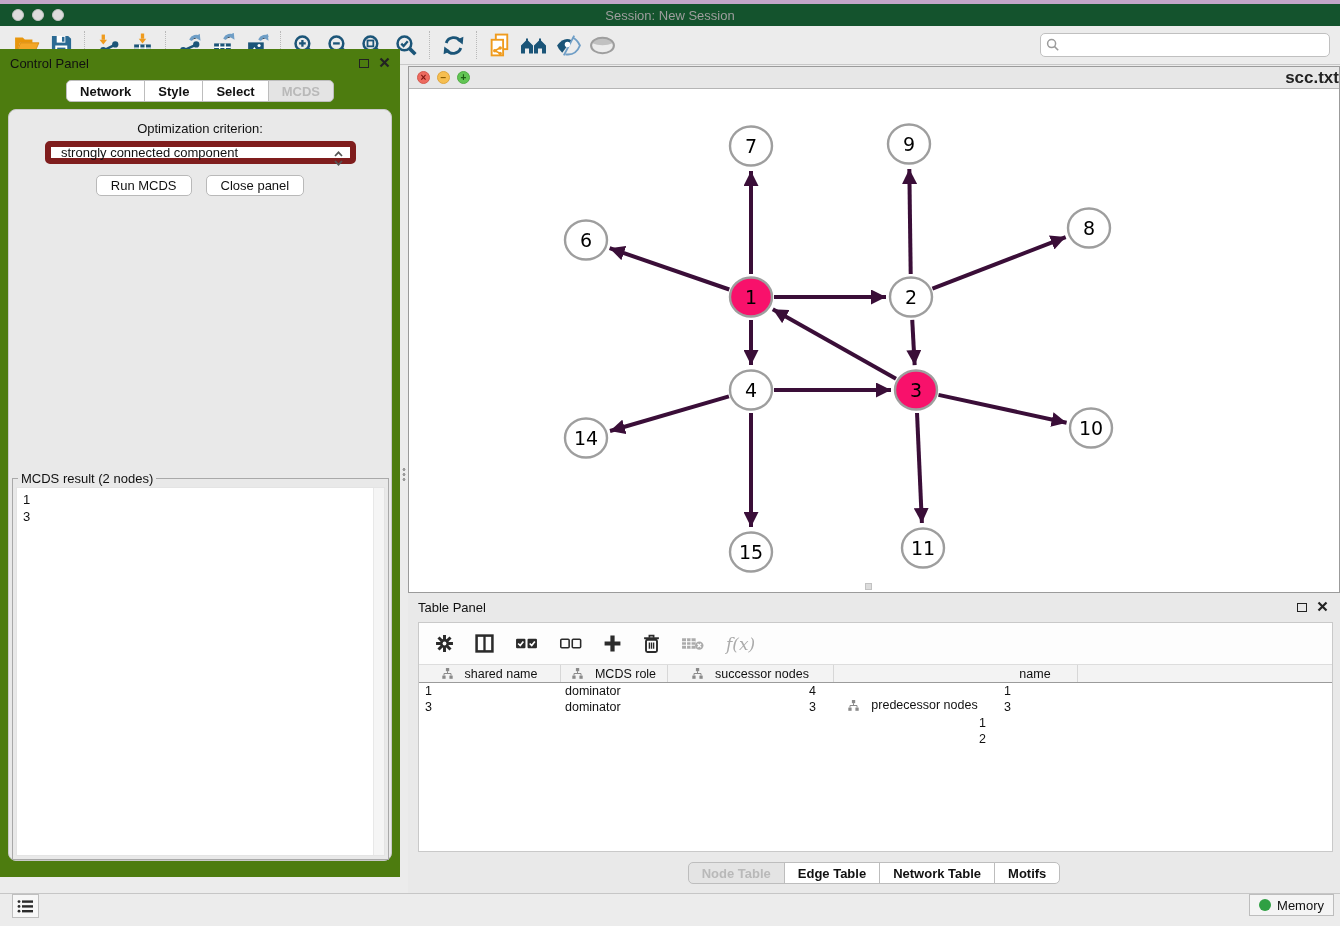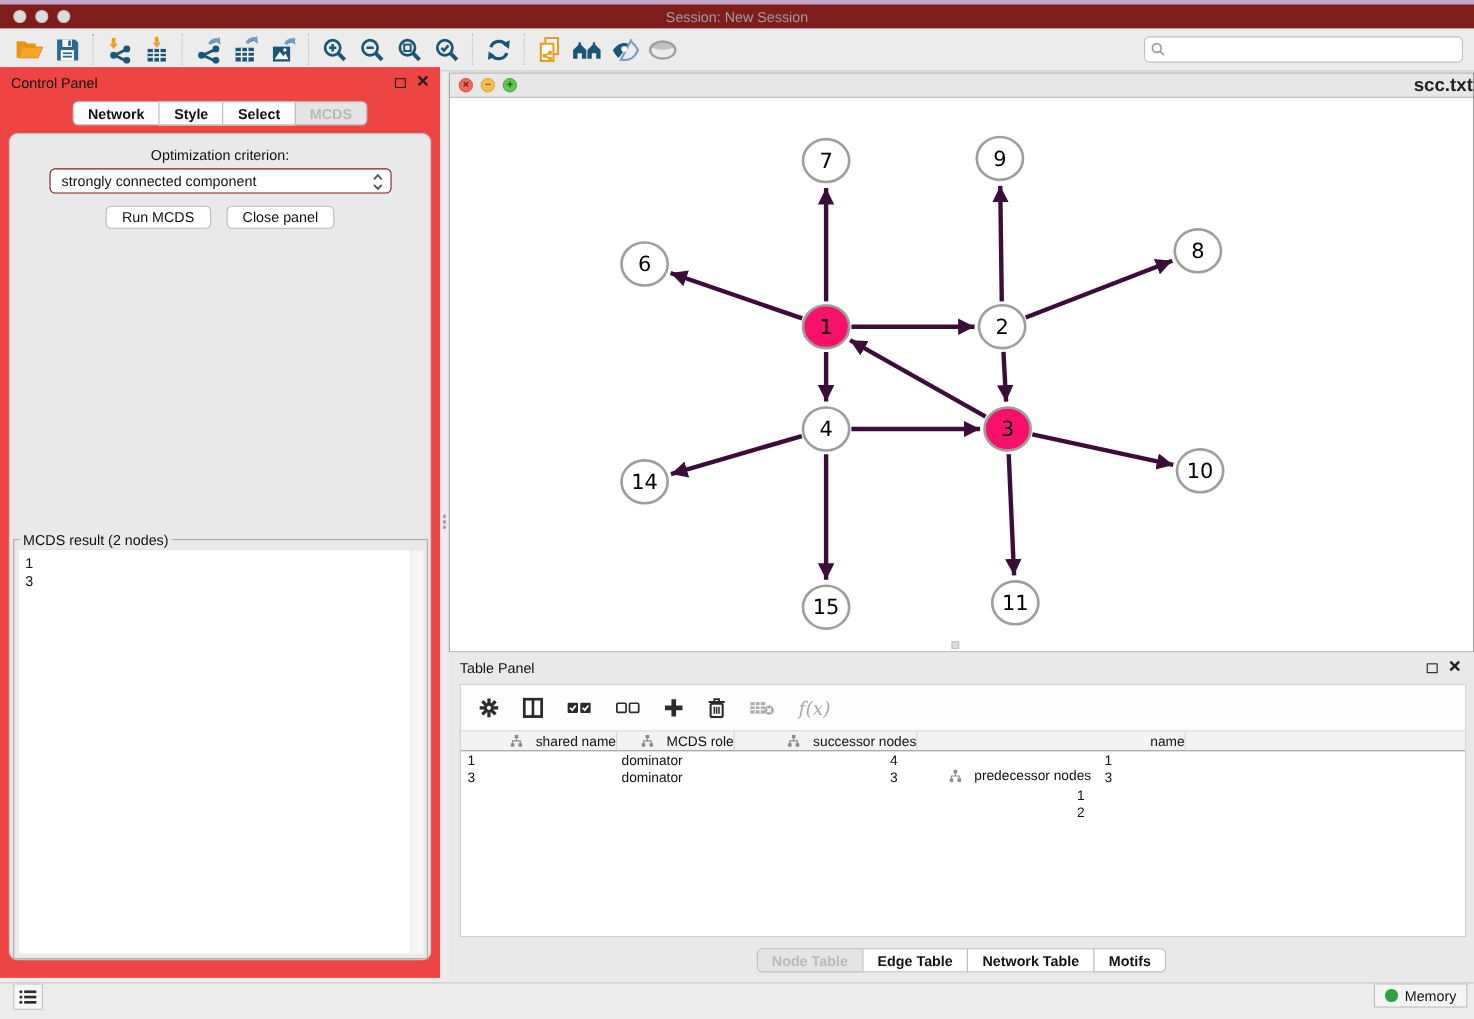--- a/index.html
+++ b/index.html
@@ -1,56 +1,56 @@
 <!DOCTYPE html>
 <html><head>
 <meta charset="utf-8">
 <style>
   * { margin:0; padding:0; box-sizing:border-box; }
   html,body { width:1340px; height:926px; overflow:hidden;
     font-family:"Liberation Sans", sans-serif; background:#ECECEC; position:relative; }
 
   
   .purple-strip { position:absolute; left:0; top:0; width:1340px; height:4px; background:#C3A6C9; }
-  .titlebar { position:absolute; left:0; top:4px; width:1340px; height:22px; background:#7f1d1d;
+  .titlebar { position:absolute; left:0; top:4px; width:1340px; height:22px; background:#14532d;
     display:flex; align-items:center; }
   .traffic { display:flex; gap:8px; margin-left:12px; }
   .tl { width:12px; height:12px; border-radius:50%; background:#DCDCDC; border:1px solid #C3C3C3; }
   .win-title { position:absolute; left:0; right:0; text-align:center; color:#9E9E9E; font-size:13px; }
 
   .toolbar { position:absolute; left:0; top:26px; width:1340px; height:39px; background:#ECECEC;
     border-bottom:1px solid #C8C8C8; display:flex; align-items:center; padding:0 10px; }
   .tb-btn { width:34px; height:30px; display:flex; align-items:center; justify-content:center; cursor:pointer; }
   .tb-sep { width:1px; height:28px; border-left:1px dotted #B9B9B9; margin:0 6px; }
   .search-wrap { margin-left:auto; position:relative; width:290px; height:24px; }
   .search-wrap input { width:100%; height:100%; border:1px solid #C0C0C0; border-radius:5px;
     padding-left:24px; font-size:13px; background:#fff; outline:none; color:#333; }
   .search-glass { position:absolute; left:6px; top:5px; }
 
   
-  .control-panel { position:absolute; left:0; top:61px; width:400px; height:828px; background:#ef4444; }
+  .control-panel { position:absolute; left:0; top:49px; width:400px; height:828px; background:#4d7c0f; }
   .cp-header { height:28px; display:flex; align-items:center; padding:0 10px; }
   .panel-title { font-size:13px; color:#111; }
   .panel-btns { margin-left:auto; display:flex; gap:10px; align-items:center; }
   .float-ico { width:10px; height:9px; border:1.6px solid #222; display:inline-block; cursor:pointer; }
   .close-ico { cursor:pointer; display:inline-block; }
 
   .cp-tabs { position:absolute; left:0; right:0; top:31px; display:flex; justify-content:center;text-align:center; }
   .tabseg { display:flex; }
   .tab { height:22px; padding:0 13px; background:#fff; border:1px solid #BDBDBD; margin-left:-1px;
     font-size:13px; font-weight:600; color:#111; display:flex; align-items:center; cursor:pointer; }
   .tab.first { border-radius:5px 0 0 5px; margin-left:0; }
   .tab.last { border-radius:0 5px 5px 0; }
   .tab.selected { background:#E4E4E4; color:#B9B9B9; }
 
   .cp-body { position:absolute; left:8px; right:8px; top:60px; bottom:16px;
     border:1px solid #C9C9C9; border-radius:8px; background:#E9E9E9; }
   .opt-label { position:absolute; left:0; right:0; top:72px; text-align:center; font-size:13px; color:#111; }
   .dropdown { position:absolute; left:45px; top:92px; width:311px; height:23px; background:#fff;
-    border:1px solid #7f1d1d; border-radius:5px; display:flex; align-items:center; padding-left:10px;
+    border:6px solid #7f1d1d; border-radius:5px; display:flex; align-items:center; padding-left:10px;
     font-size:13px; color:#111; cursor:pointer; }
   .dd-chevrons { position:absolute; right:6px; top:3px; }
   .cp-buttons { position:absolute; left:0; right:0; top:126px; display:flex; justify-content:center; gap:14px; }
   .aq-btn { height:21px; background:#fff; border:1px solid #B9B9B9; border-radius:5px;
     font-size:13px; color:#111; padding:0 14px; display:flex; align-items:center; cursor:pointer;
     font-family:"Liberation Sans", sans-serif; }
 
   .result-box { position:absolute; left:12px; width:377px; top:429px; height:382px; border:1px solid #A9A9A9; }
   .result-legend { position:absolute; left:5px; top:-8px; background:#E9E9E9; padding:0 3px;
     font-size:13px; color:#111; }
@@ -85,21 +85,21 @@
   .tp-header { height:28px; display:flex; align-items:center; padding:0 12px 0 10px; }
   .tp-container { position:absolute; left:10px; right:7px; top:29px; height:230px; background:#fff;
     border:1px solid #C9C9C9; }
   .tp-toolbar { height:41px; display:flex; align-items:center; gap:21px; padding-left:16px;
     background:#FDFDFD; }
   .tp-tb-btn { display:flex; align-items:center; justify-content:center; cursor:pointer; }
   .tp-tb-btn.disabled { cursor:default; }
 
   .thead { height:19px; display:flex; background:#F3F3F3; border-top:1px solid #DDD;
     border-bottom:1px solid #9B9B9B; }
-  .th { display:flex; align-items:center; justify-content:flex-end; gap:12px; font-size:12.5px; color:#111;
+  .th { display:flex; align-items:center; justify-content:center; gap:12px; font-size:12.5px; color:#111;
     border-right:1px solid #D7D7D7; cursor:pointer; }
   .tr { height:16px; display:flex; font-size:12.5px; color:#111; }
   .td { display:flex; align-items:center; }
   .w0 { width:142px; } .w1 { width:107px; } .w2 { width:166px; } .w3 { width:159px;margin-top:40px; } .w4 { width:85px; }
   .a-l0 { padding-left:6px; } .a-l1 { padding-left:4px;text-align:right; } .a-l4 { padding-left:11px; }
   .a-r2 { justify-content:flex-end; padding-right:18px; }
   .a-r3 { justify-content:flex-end; padding-right:7px; }
 
   .tp-tabs { position:absolute; left:0; right:0; top:269px; display:flex; justify-content:center; }
 

